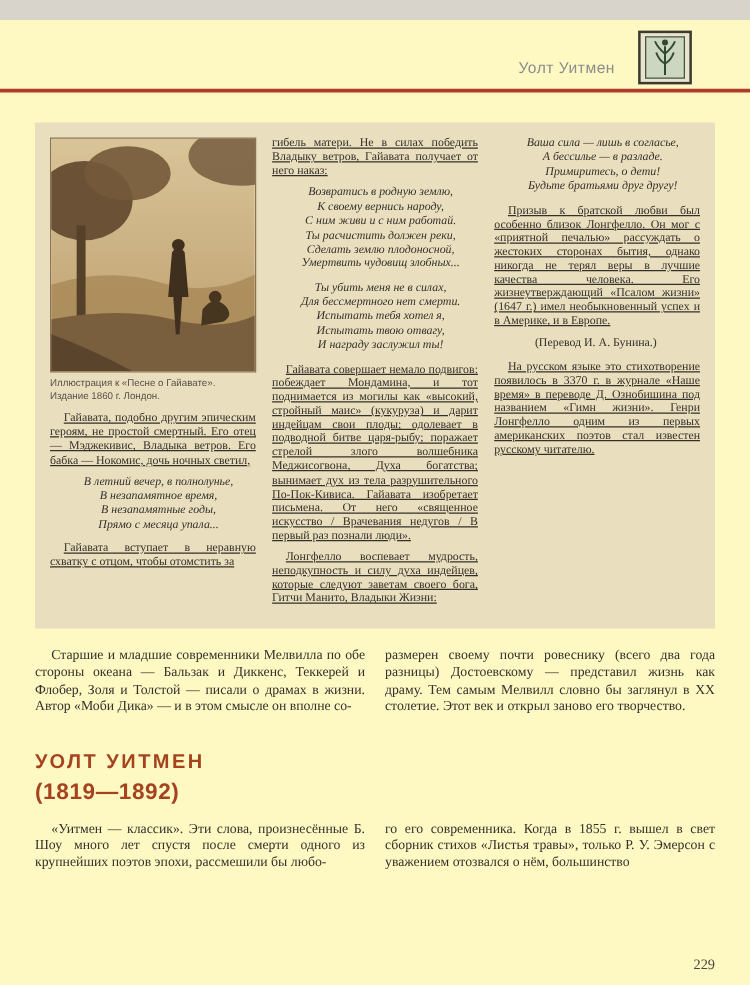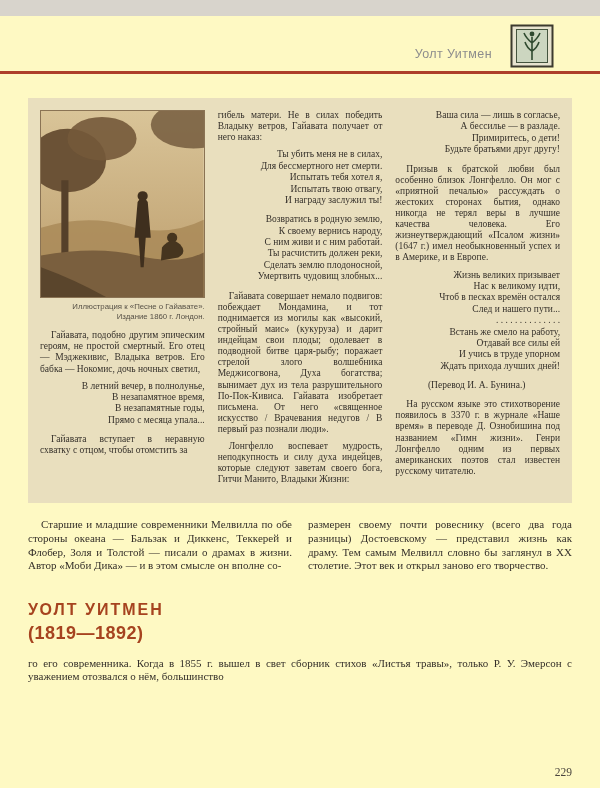--- a/index.html
+++ b/index.html
@@ -30,26 +30,26 @@
   .box-col {
     flex: 1 1 0; min-width: 0;
     font-size: 9.5px; line-height: 1.17; text-align: justify; hyphens: auto;
   }
   figure.illustration { margin: 0; }
   figure.illustration svg {
     display: block; width: 100%; height: 188px; border: 1px solid #8a7354;
   }
   .caption {
     font-family: "Liberation Sans", sans-serif; font-size: 7.8px; line-height: 1.3;
-    color: #565046; margin: 4px 0 8px; text-align: right;
+    color: #565046; margin: 4px 0 8px; text-align: left;
   }
-  .para { margin: 0 0 6px; }
+  .para { margin: 0 0 6px; text-decoration: underline; }
   .indent { text-indent: 11px; }
   .verse {
-    white-space: pre-line; text-align: right;
+    font-style: italic; white-space: pre-line; text-align: center;
     margin: 6px 0 8px 9px; line-height: 1.2;
   }
   .attribution { text-align: center; margin: 2px 2px 8px 0; }
 
   
   .two-col {
     margin: 15px 28px 0; display: flex; gap: 16px;
     font-size: 11px; line-height: 1.23; text-align: justify; hyphens: auto;
   }
   .two-col > p { flex: 1 1 0; min-width: 0; margin: 0; }
@@ -115,65 +115,57 @@
       <p class="para indent">Гайавата, подобно другим эпическим героям, не простой смертный. Его отец — Мэджекивис, Владыка ветров. Его бабка — Нокомис, дочь ночных светил,</p>
       <div class="verse">В летний вечер, в полнолунье,
 В незапамятное время,
 В незапамятные годы,
 Прямо с месяца упала...</div>
       <p class="para indent">Гайавата вступает в неравную схватку с отцом, чтобы отомстить за</p>
     </div>
 
     <div class="box-col">
       <p class="para">гибель матери. Не в силах победить Владыку ветров, Гайавата получает от него наказ:</p>
-      <div class="verse">Ты убить меня не в силах,
-Для бессмертного нет смерти.
-Испытать тебя хотел я,
-Испытать твою отвагу,
-И награду заслужил ты!</div>
       <div class="verse">Возвратись в родную землю,
 К своему вернись народу,
 С ним живи и с ним работай.
 Ты расчистить должен реки,
 Сделать землю плодоносной,
 Умертвить чудовищ злобных...</div>
+      <div class="verse">Ты убить меня не в силах,
+Для бессмертного нет смерти.
+Испытать тебя хотел я,
+Испытать твою отвагу,
+И награду заслужил ты!</div>
       <p class="para indent">Гайавата совершает немало подвигов: побеждает Мондамина, и тот поднимается из могилы как «высокий, стройный маис» (кукуруза) и дарит индейцам свои плоды; одолевает в подводной битве царя-рыбу; поражает стрелой злого волшебника Меджисогвона, Духа богатства; вынимает дух из тела разрушительного По-Пок-Кивиса. Гайавата изобретает письмена. От него «священное искусство / Врачевания недугов / В первый раз познали люди».</p>
       <p class="para indent">Лонгфелло воспевает мудрость, неподкупность и силу духа индейцев, которые следуют заветам своего бога, Гитчи Манито, Владыки Жизни:</p>
     </div>
 
     <div class="box-col">
       <div class="verse" style="margin-top:0">Ваша сила — лишь в согласье,
 А бессилье — в разладе.
 Примиритесь, о дети!
 Будьте братьями друг другу!</div>
       <p class="para indent">Призыв к братской любви был особенно близок Лонгфелло. Он мог с «приятной печалью» рассуждать о жестоких сторонах бытия, однако никогда не терял веры в лучшие качества человека. Его жизнеутверждающий «Псалом жизни» (1647 г.) имел необыкновенный успех и в Америке, и в Европе.</p>
-      <div class="verse">Жизнь великих призывает
-Нас к великому идти,
-Чтоб в песках времён остался
-След и нашего пути...
-. . . . . . . . . . . . . .
-Встань же смело на работу,
-Отдавай все силы ей
-И учись в труде упорном
-Ждать прихода лучших дней!</div>
       <div class="attribution">(Перевод И. А. Бунина.)</div>
       <p class="para indent">На русском языке это стихотворение появилось в 3370 г. в журнале «Наше время» в переводе Д. Ознобишина под названием «Гимн жизни». Генри Лонгфелло одним из первых американских поэтов стал известен русскому читателю.</p>
     </div>
 
   </section>
 
   <section class="two-col">
     <p class="first-indent">Старшие и младшие современники Мелвилла по обе стороны океана — Бальзак и Диккенс, Теккерей и Флобер, Золя и Толстой — писали о драмах в жизни. Автор «Моби Дика» — и в этом смысле он вполне со-</p>
     <p>размерен своему почти ровеснику (всего два года разницы) Достоевскому — представил жизнь как драму. Тем самым Мелвилл словно бы заглянул в XX столетие. Этот век и открыл заново его творчество.</p>
   </section>
 
   <h2 class="section-heading">
     <span class="title">УОЛТ УИТМЕН</span>
     <span class="years">(1819—1892)</span>
   </h2>
 
   <section class="two-col whitman-cols">
+    <p class="first-indent">«Уитмен — классик». Эти слова, произнесённые Б. Шоу много лет спустя после смерти одного из крупнейших поэтов эпохи, рассмешили бы любо-</p>
     <p>го его современника. Когда в 1855 г. вышел в свет сборник стихов «Листья травы», только Р. У. Эмерсон с уважением отозвался о нём, большинство</p>
   </section>
 
   <span class="page-number">229</span>
 
 </div>
 
 </body></html>

